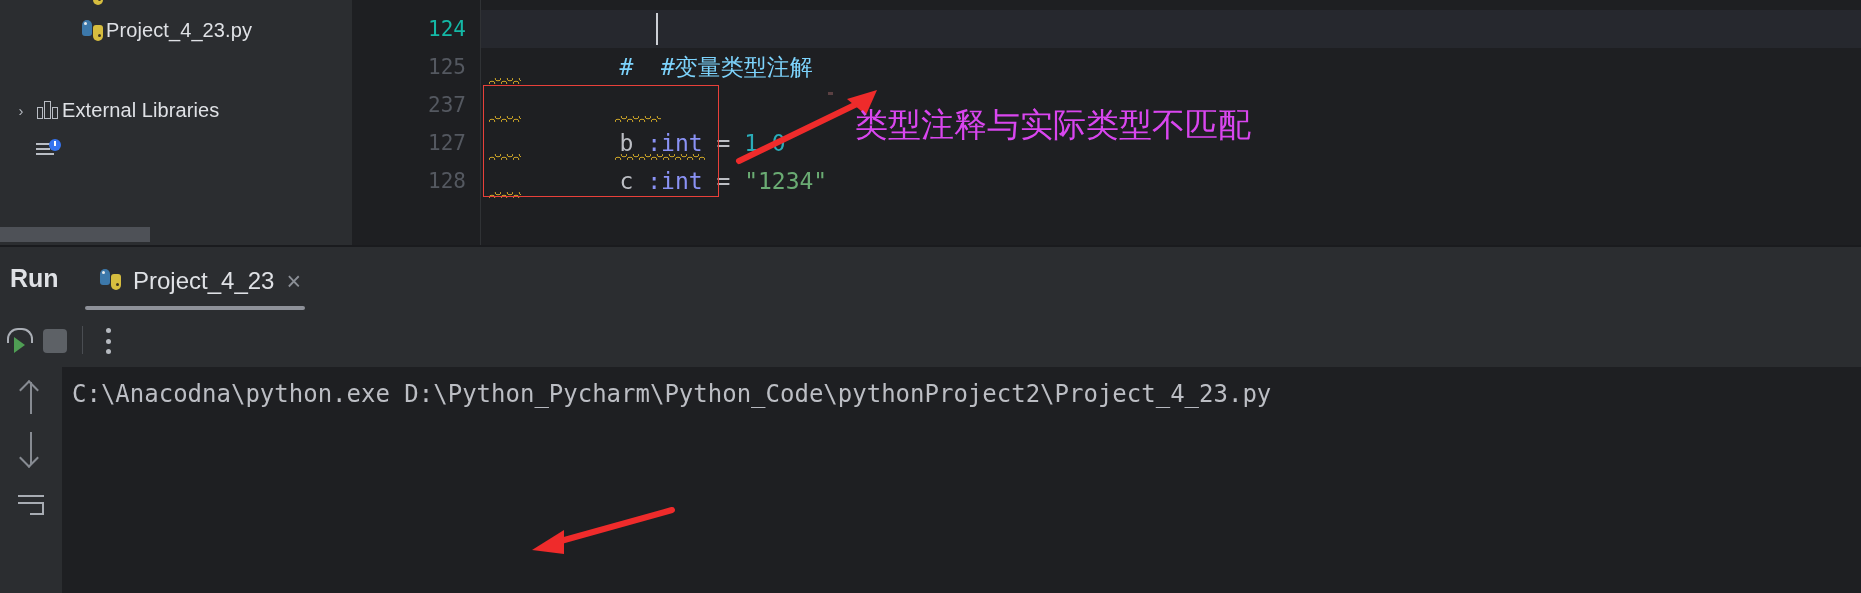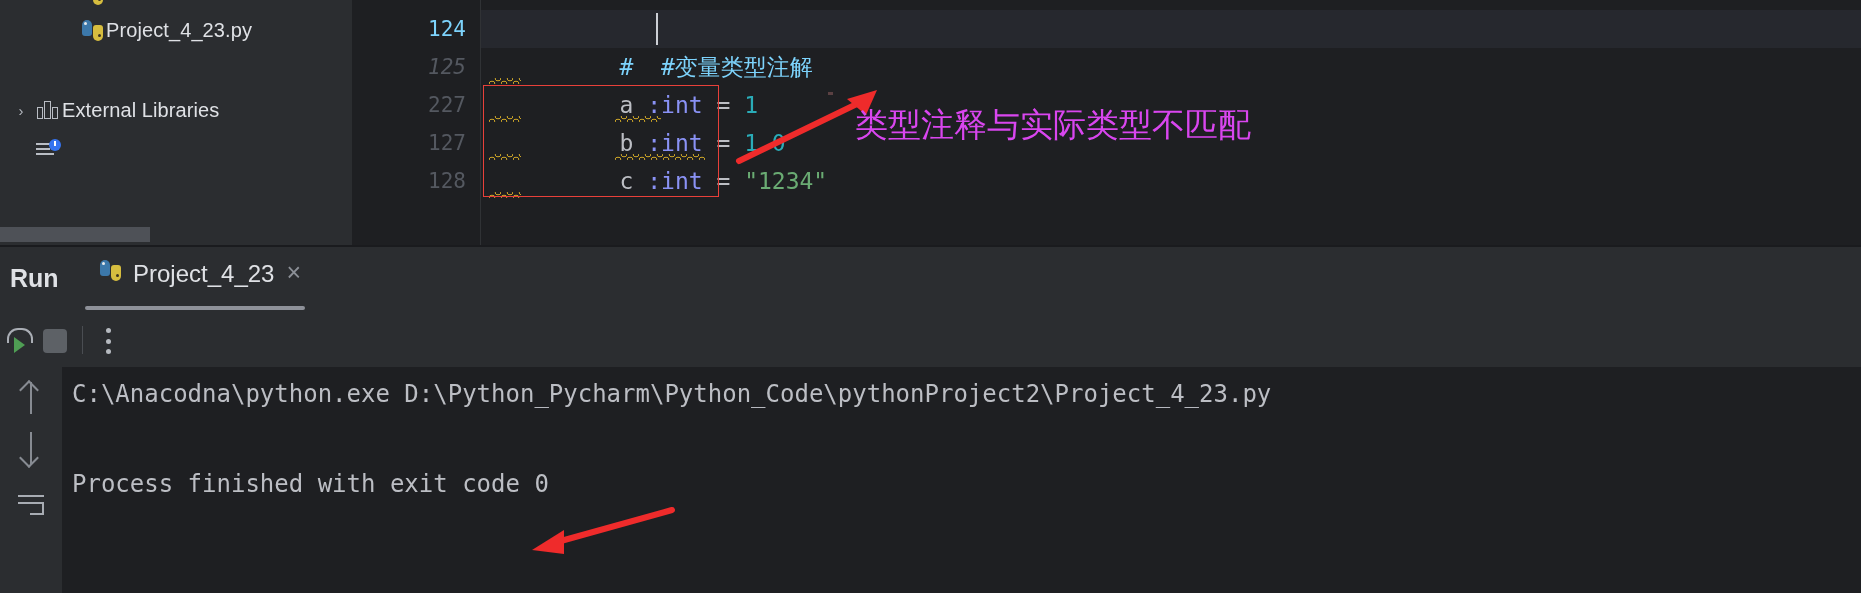--- a/index.html
+++ b/index.html
@@ -42,21 +42,21 @@
   .scrico i:nth-child(1){top:2px;width:18px;}
   .scrico i:nth-child(2){top:7px;width:14px;}
   .scrico i:nth-child(3){top:12px;width:18px;}
   .scrico .clk{position:absolute;right:-1px;top:-2px;width:12px;height:12px;border-radius:50%;background:#3574f0;}
   .scrico .clk:after{content:"";position:absolute;left:5px;top:2px;width:1.5px;height:5px;background:#fff;}
 
   
   .editor{position:absolute;left:352px;top:0;width:1509px;height:246px;background:#1e1f22;}
   .gutter{position:absolute;left:0;top:0;width:128px;height:246px;background:#1e1f22;border-right:1px solid #303235;}
   .ln{position:absolute;right:14px;width:110px;text-align:right;font-family:"DejaVu Sans Mono","Liberation Mono",monospace;font-size:21px;color:#545860;height:38px;line-height:38px;}
-  .ln.cur{color:#7dd3fc;}
+  .ln.cur{color:#14b8a6;}
   .caret-line{position:absolute;left:0;top:10px;width:1509px;height:38px;background:#26282e;}
   .codearea{position:absolute;left:129px;top:0;width:1380px;height:246px;}
   .cl{position:absolute;left:0;height:38px;line-height:38px;white-space:pre;
       font-family:"DejaVu Sans Mono","Liberation Mono",monospace;font-size:23px;}
   .tk-comment{color:#7dd3fc;}
   .tk-var{color:#bcbec4;}
   .tk-ann{color:#8a92f5;}
   .tk-op{color:#bcbec4;}
   .tk-num{color:#2aacb8;}
   .tk-str{color:#6aab73;}
@@ -72,21 +72,21 @@
   .redbox{position:absolute;border:1.5px solid #e8403a;box-sizing:border-box;}
 
   
   .edge-scroll{position:absolute;left:0;top:228px;width:150px;height:9px;background:#4e5157;border-radius:0;}
   .divider{position:absolute;left:0;top:245px;width:1861px;height:1px;background:#1a1b1e;}
 
   
   .run-panel{position:absolute;left:0;top:246px;width:1861px;height:347px;background:#2b2d30;}
   .run-header{position:absolute;left:0;top:0;width:1861px;height:68px;background:#2b2d30;}
   .run-title{position:absolute;left:10px;top:18px;font-size:25px;color:#dfe1e5;font-weight:bold;}
-  .run-tab{position:absolute;left:100px;top:14px;height:42px;display:flex;gap:12px;}
+  .run-tab{position:absolute;left:100px;top:14px;height:42px;display:flex;align-items:center;gap:12px;}
   .run-tab .name{font-size:24px;color:#dfe1e5;}
   .tab-close{color:#8b8f96;font-size:25px;line-height:1;}
   .tab-underline{position:absolute;left:85px;top:60px;width:220px;height:4px;background:#8e9199;border-radius:2px;}
   .pane-top-scroll{position:absolute;left:0;top:-19px;width:150px;height:15px;background:#4e5157;}
   .run-header-rule{position:absolute;left:0;top:0;width:1861px;height:1px;background:#1a1b1e;}
 
   
   .run-toolbar{position:absolute;left:0;top:68px;width:1861px;height:53px;background:#2b2d30;}
   .tb-btn{position:absolute;top:8px;width:38px;height:38px;display:flex;align-items:center;justify-content:center;}
   .icon-rerun{position:relative;width:28px;height:26px;}
@@ -177,32 +177,29 @@
       </div>
 
       <div class="edge-scroll"></div>
     </div>
 
     <div class="editor">
       <div class="caret-line"></div>
 
       <div class="gutter">
         <div class="ln cur" style="top:10px;">124</div>
-        <div class="ln" style="top:48px;font-style:italic;">125</div>
-        <div class="ln" style="top:86px;">227</div>
+        <div class="ln" style="top:48px;">125</div>
+        <div class="ln" style="top:86px;">237</div>
         <div class="ln" style="top:124px;">127</div>
         <div class="ln" style="top:162px;">128</div>
       </div>
 
       <div class="codearea">
         <div class="cl" style="top:10px;">
           <span class="tk-comment">#  #变量类型注解</span>
-        </div>
-        <div class="cl" style="top:48px;">
-          <span class="tk-var">a </span><span class="tk-ann">:int</span><span class="tk-op"> = </span><span class="tk-num">1</span>
         </div>
         <div class="cl" style="top:86px;">
           <span class="tk-var">b </span><span class="tk-ann">:int</span><span class="tk-op"> = </span><span class="tk-num">1.0</span>
         </div>
         <div class="cl" style="top:124px;">
           <span class="tk-var">c </span><span class="tk-ann">:int</span><span class="tk-op"> = </span><span class="tk-str">"1234"</span>
         </div>
 
         <div class="caret" style="left:175px;top:13px;height:32px;"></div>
 
@@ -275,21 +272,20 @@
           <span class="icon-wrap">
               <i></i>
               <i></i>
               <span class="hook"></span>
             </span>
         </div>
       </div>
 
       <div class="console-body">
         <div class="cline" style="top:13px;">C:\Anacodna\python.exe D:\Python_Pycharm\Python_Code\pythonProject2\Project_4_23.py</div>
-        <div class="cline" style="top:103px;">Process finished with exit code 0</div>
       </div>
     </div>
   </div>
 
   <svg class="arrow-svg" style="left:528px;top:496px;" width="150" height="60" viewBox="0 0 150 60">
     <path d="M22,48 L144,14" stroke="#ef2b2b" stroke-width="6" stroke-linecap="round" fill="none"></path>
     <path d="M4,54 L36,34 L36,58 Z" fill="#ef2b2b"></path>
   </svg>
 
 </div>

